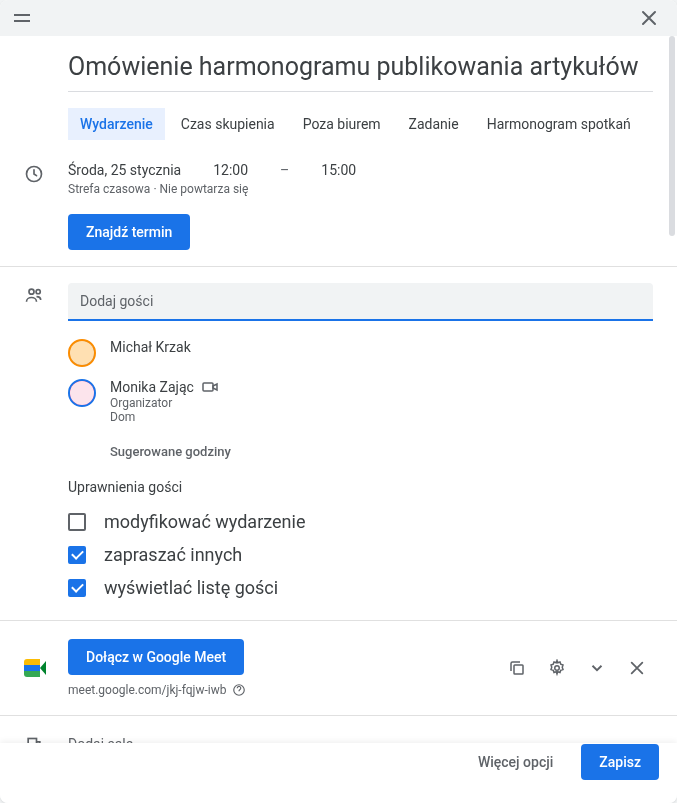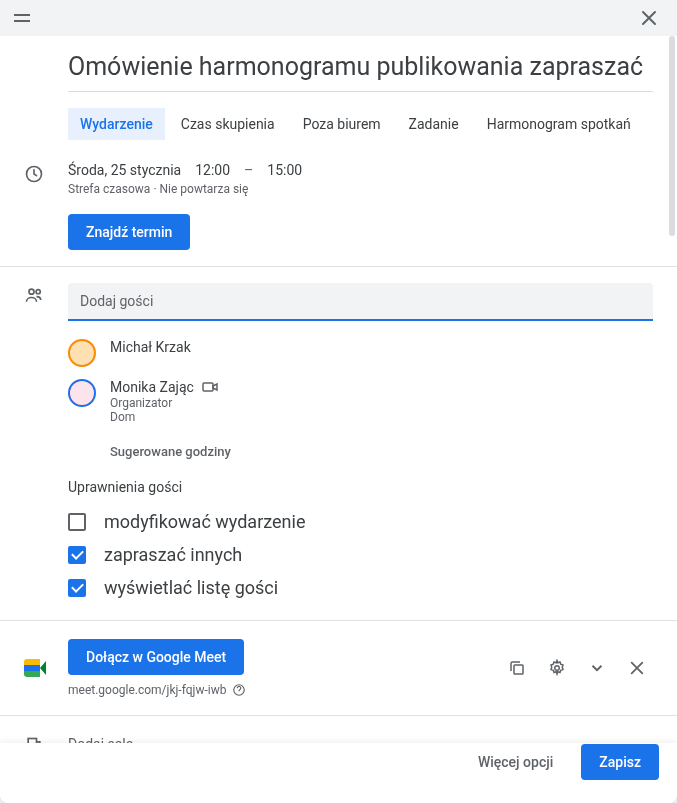--- a/index.html
+++ b/index.html
@@ -10,21 +10,21 @@
 .close-btn { color: #5f6368; cursor: pointer; width: 28px; height: 28px; display: flex; align-items: center; justify-content: center; border-radius: 50%; }
 .content { flex: 1; overflow-y: auto; padding-bottom: 70px; }
 .title-section { padding: 16px 24px 0 68px; }
 .event-title { font-size: 25px; font-weight: 400; color: #3c4043; border-bottom: 1px solid #dadce0; padding-bottom: 10px; }
 .tabs { display: flex; gap: 4px; margin-top: 16px; padding: 0 0 0 0; flex-wrap: wrap; }
 .tab { padding: 8px 12px; font-size: 14px; color: #3c4043; border-radius: 0; cursor: pointer; white-space: nowrap; }
 .tab.active { background: #e8f0fe; color: #1a73e8; font-weight: 500; }
 .row { display: flex; align-items: flex-start; padding: 12px 24px; }
 .row-icon { width: 44px; display: flex; justify-content: flex-start; color: #5f6368; padding-top: 2px; flex-shrink: 0; }
 .row-body { flex: 1; }
-.datetime { font-size: 14px; color: #3c4043; display: flex; gap: 14px; align-items: center; }
+.datetime { font-size: 14px; color: #3c4043; display: flex; gap: 32px; align-items: center; }
 .datetime .sep { color: #5f6368; }
 .subtext { font-size: 12px; color: #5f6368; margin-top: 4px; }
 .btn { display: inline-flex; align-items: center; padding: 0 18px; height: 36px; border-radius: 4px; font-size: 14px; font-weight: 500; cursor: pointer; border: none; }
 .btn-primary { background: #1a73e8; color: #fff; }
 .btn-text { background: transparent; color: #5f6368; }
 .find-time { margin-top: 18px; }
 .divider { height: 1px; background: #e0e0e0; margin: 4px 0; }
 .guest-input { width: 100%; background: #f1f3f4; border: none; border-bottom: 2px solid #1a73e8; padding: 10px 12px; font-size: 14px; color: #3c4043; outline: none; border-radius: 4px 4px 0 0; }
 .guest-input::placeholder { color: #5f6368; }
 .guest-list { margin-top: 12px; }
@@ -70,21 +70,21 @@
     </div>
     <div class="close-btn">
       <svg width="18" height="18" viewBox="0 0 18 18">
           <path d="M3 3l12 12M15 3L3 15" stroke="#5f6368" stroke-width="2" stroke-linecap="round"></path>
         </svg>
     </div>
   </div>
 
   <div class="content">
     <div class="title-section">
-      <div class="event-title">Omówienie harmonogramu publikowania zapraszać</div>
+      <div class="event-title">Omówienie harmonogramu publikowania artykułów</div>
       <div class="tabs">
         <div class="tab active">Wydarzenie</div>
         <div class="tab">Czas skupienia</div>
         <div class="tab">Poza biurem</div>
         <div class="tab">Zadanie</div>
         <div class="tab">Harmonogram spotkań</div>
       </div>
     </div>
 
     <div class="row" style="padding-top:22px;">

